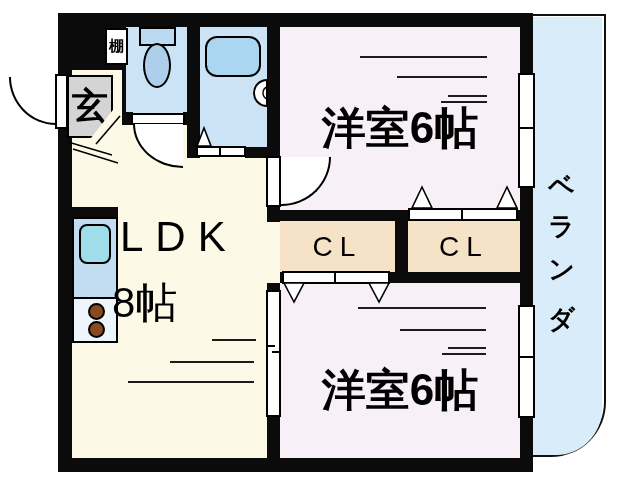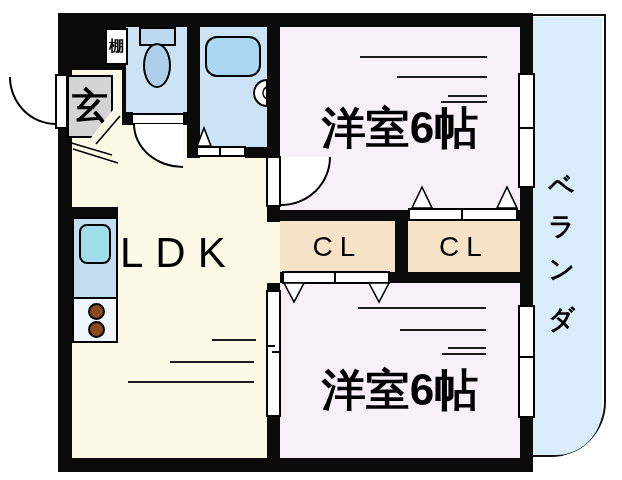--- a/index.html
+++ b/index.html
@@ -130,15 +130,16 @@
     <polygon points="379,302 369,283 389,283" fill="#ffffff" stroke="#000" stroke-width="1.6"></polygon>
     <path d="M267,80 A13,13 0 0 0 267,106 Z" fill="#ffffff" stroke="#000" stroke-width="2"></path>
     <path d="M267,87 A6.5,6.5 0 0 0 267,99" fill="none" stroke="#000" stroke-width="1.4"></path>
     <line x1="96" y1="144" x2="120" y2="116" stroke="#000" stroke-width="1.6"></line>
     <line x1="68" y1="142" x2="112" y2="155" stroke="#000" stroke-width="1.4"></line>
     <line x1="73" y1="149" x2="118" y2="163" stroke="#000" stroke-width="1.4"></line>
   </svg>
 
   <div class="label" style="left:280px;top:98px;width:240px;height:60px;font-size:44px;font-weight:600;">洋室6帖</div>
   <div class="label" style="left:280px;top:360px;width:240px;height:60px;font-size:44px;font-weight:600;">洋室6帖</div>
-  <div class="label" style="left:120px;top:228px;height:50px;font-size:42px;font-weight:500;letter-spacing:12px;">LDK</div>
+  <div class="label" style="left:120px;top:212px;height:50px;font-size:42px;font-weight:500;letter-spacing:12px;">LDK</div>
+  <div class="label" style="left:112px;top:278px;height:50px;font-size:42px;font-weight:500;">8帖</div>
 
 </div>
 
 </body></html>

